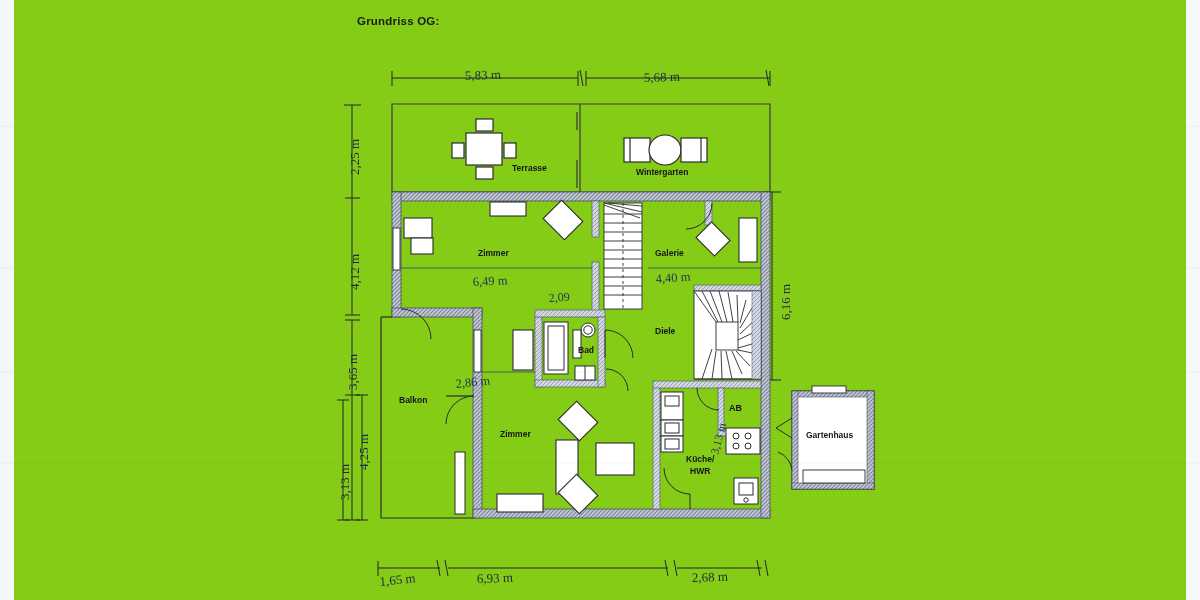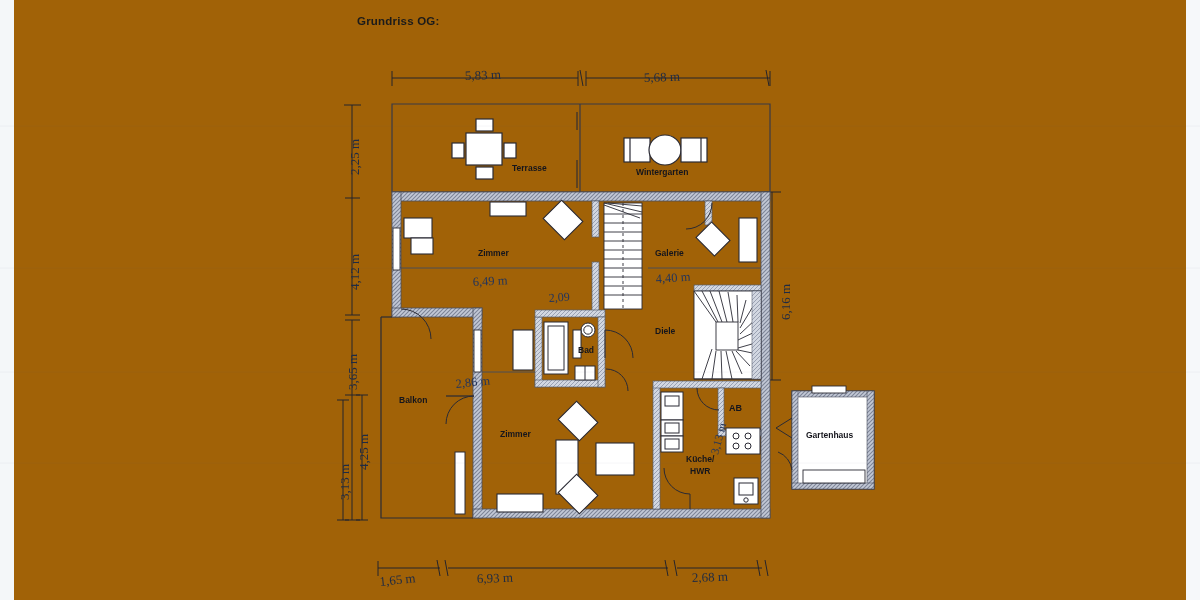--- a/index.html
+++ b/index.html
@@ -13,21 +13,21 @@
     height: 600px;
     overflow: hidden;
     font-family: "Liberation Sans", sans-serif;
     position: relative;
   }
   #page {
     position: absolute;
     left: 0; top: 0;
     width: 1200px;
     height: 600px;
-    background: #a16207;
+    background: #84cc16;
   }
   
   .scan-tint-left {
     position: absolute;
     left: 0; top: 0;
     width: 14px; height: 600px;
     background: #f4f7f9;
     pointer-events: none;
   }
   .scan-tint-right {

